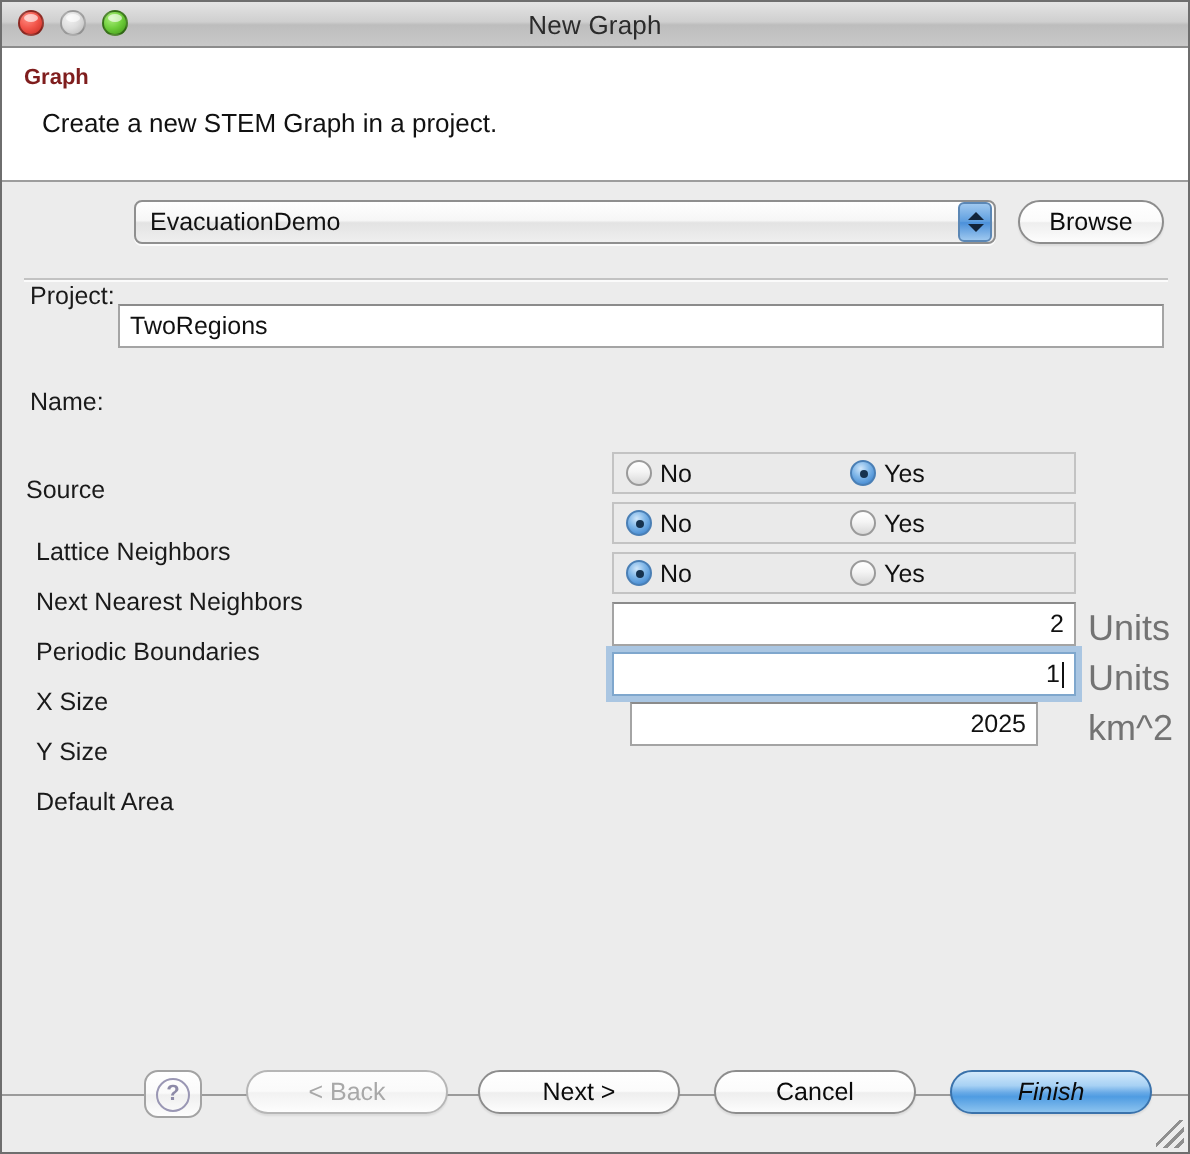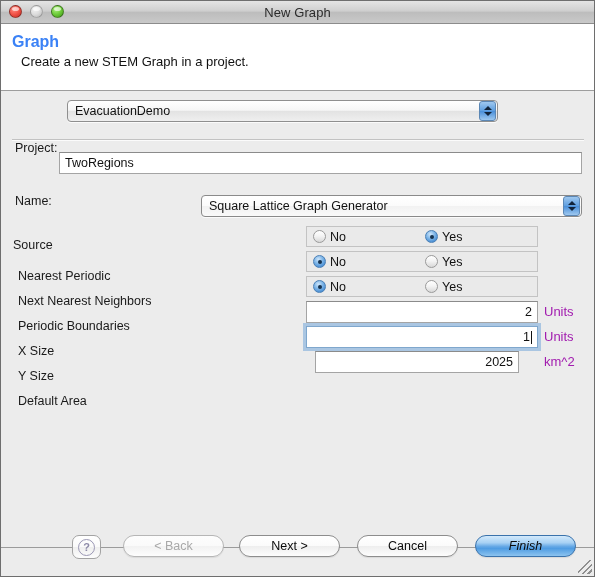--- a/index.html
+++ b/index.html
@@ -89,23 +89,23 @@
     top: -60px;
     width: 180px;
     height: 180px;
     border-radius: 50%;
     background: radial-gradient(circle at 36% 74%, rgba(255,255,255,0) 58%, rgba(226,231,245,0.8) 80%, rgba(210,218,238,0.9) 100%);
   }
   .header-title {
     position: absolute;
     left: 11px;
     top: 9px;
-    font-size: 16px;
+    font-size: 11px;
     font-weight: bold;
-    color: #3b82f6;
+    color: #7f1d1d;
   }
   .header-sub {
     position: absolute;
     left: 20px;
     top: 30px;
     font-size: 13px;
     color: #111;
   }
 
   
@@ -260,22 +260,22 @@
     content: "";
     position: absolute;
     left: 3.5px; top: 3.5px;
     width: 4px; height: 4px;
     border-radius: 50%;
     background: #16324f;
   }
 
   .unit {
     position: absolute;
-    font-size: 13px;
-    color: #a21caf;
+    font-size: 18px;
+    color: #737373;
   }
 
   .hsep {
     position: absolute;
     height: 1px;
     background: #c2c2c2;
     border-bottom: 1px solid #fbfbfb;
   }
 
   
@@ -349,43 +349,37 @@
     <div class="row" style="left:14px; top:10px;">
       <span class="lbl" style="width:52px;">Project:</span>
     </div>
     <div class="combo" style="position:absolute; left:66px; top:9px; width:431px;">
       <span class="combo-val">EvacuationDemo</span>
       <span class="stepper">
         <span class="arr-up"></span>
         <span class="arr-dn"></span>
       </span>
     </div>
+    <div class="pushbtn" style="position:absolute; left:508px; top:9px; width:73px;">Browse</div>
 
     <div class="hsep" style="left:11px; top:48px; width:572px;"></div>
 
     <div class="row" style="left:14px; top:63px;">
       <span class="lbl" style="width:44px;">Name:</span>
     </div>
     <div class="tfield" style="position:absolute; left:58px; top:61px; width:523px;">
       <span>TwoRegions</span>
     </div>
 
     <div class="row" style="left:12px; top:107px;">
       <span class="lbl">Source</span>
     </div>
-    <div class="combo blue" style="position:absolute; left:200px; top:104px; width:381px;">
-      <span class="combo-val">Square Lattice Graph Generator</span>
-      <span class="stepper">
-        <span class="arr-up"></span>
-        <span class="arr-dn"></span>
-      </span>
-    </div>
 
     <div class="row" style="left:17px; top:138px;">
-      <span class="lbl">Nearest Periodic</span>
+      <span class="lbl">Lattice Neighbors</span>
     </div>
     <div class="radiogroup" style="left:305px; top:135px; width:232px;">
       <span class="radio" style="left:6px;">
         <span class="dot"></span>
         <span>No</span>
       </span>
       <span class="radio on" style="left:118px;">
         <span class="dot"></span>
         <span>Yes</span>
       </span>

